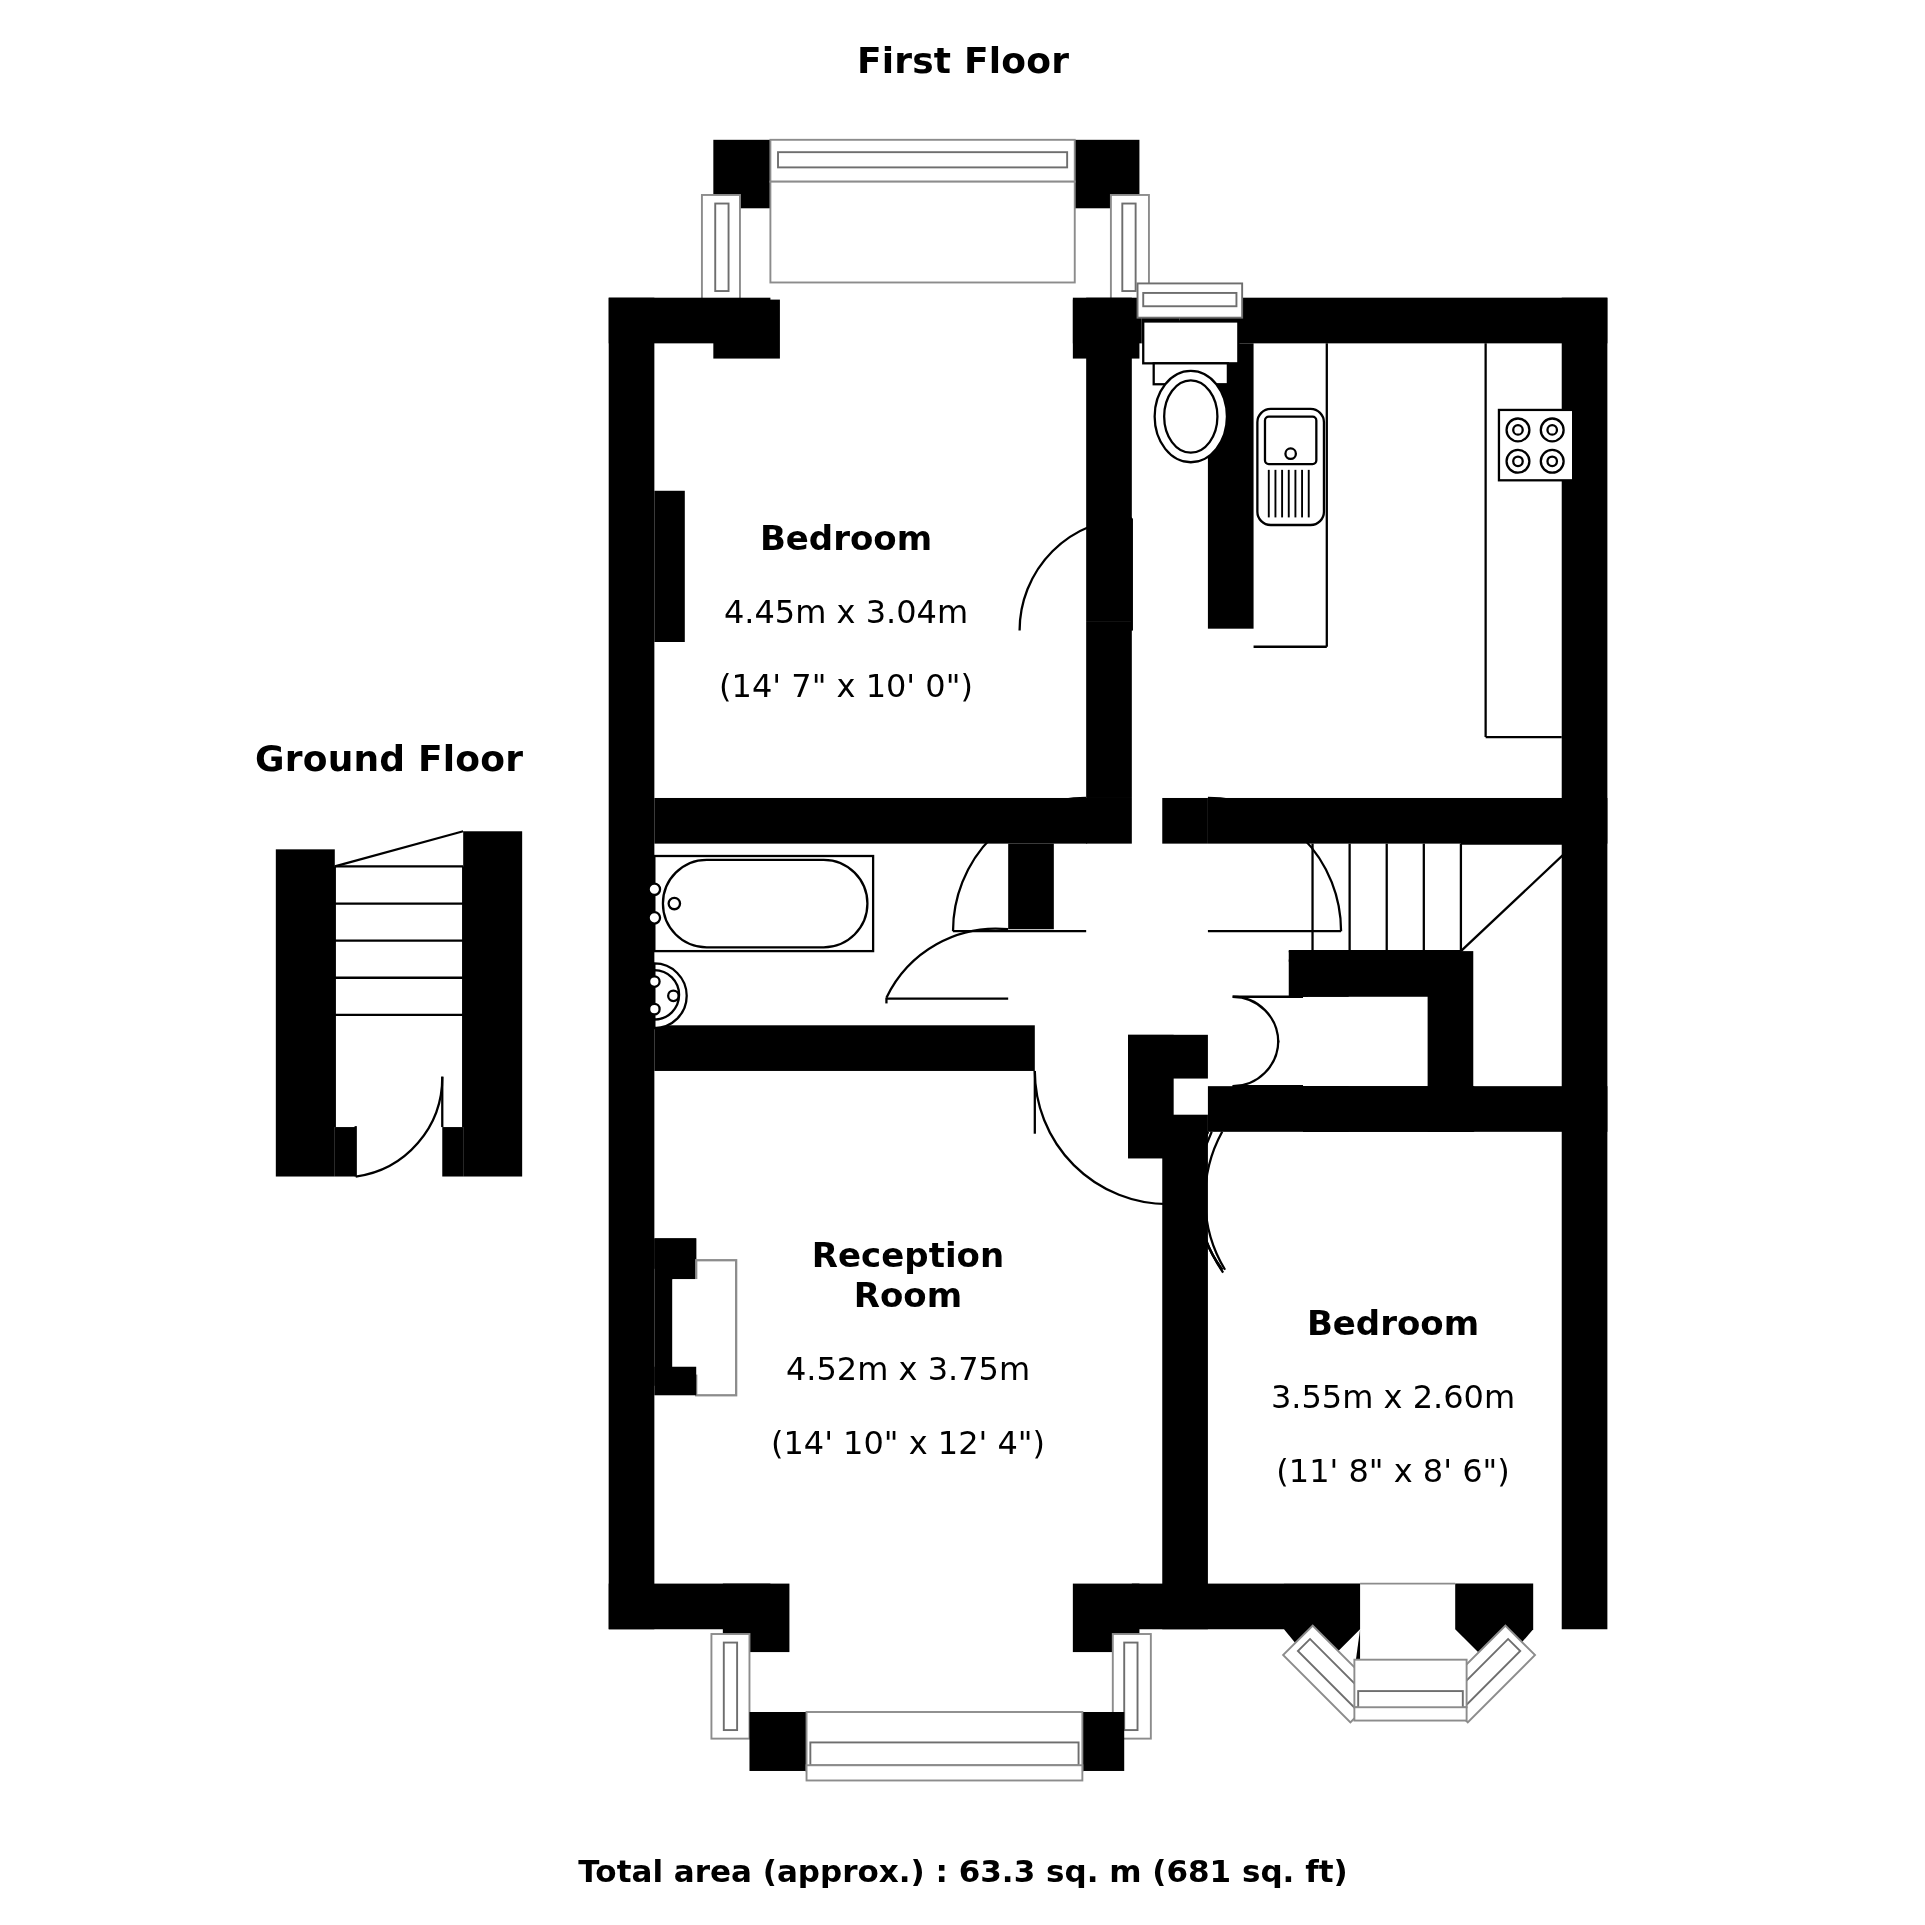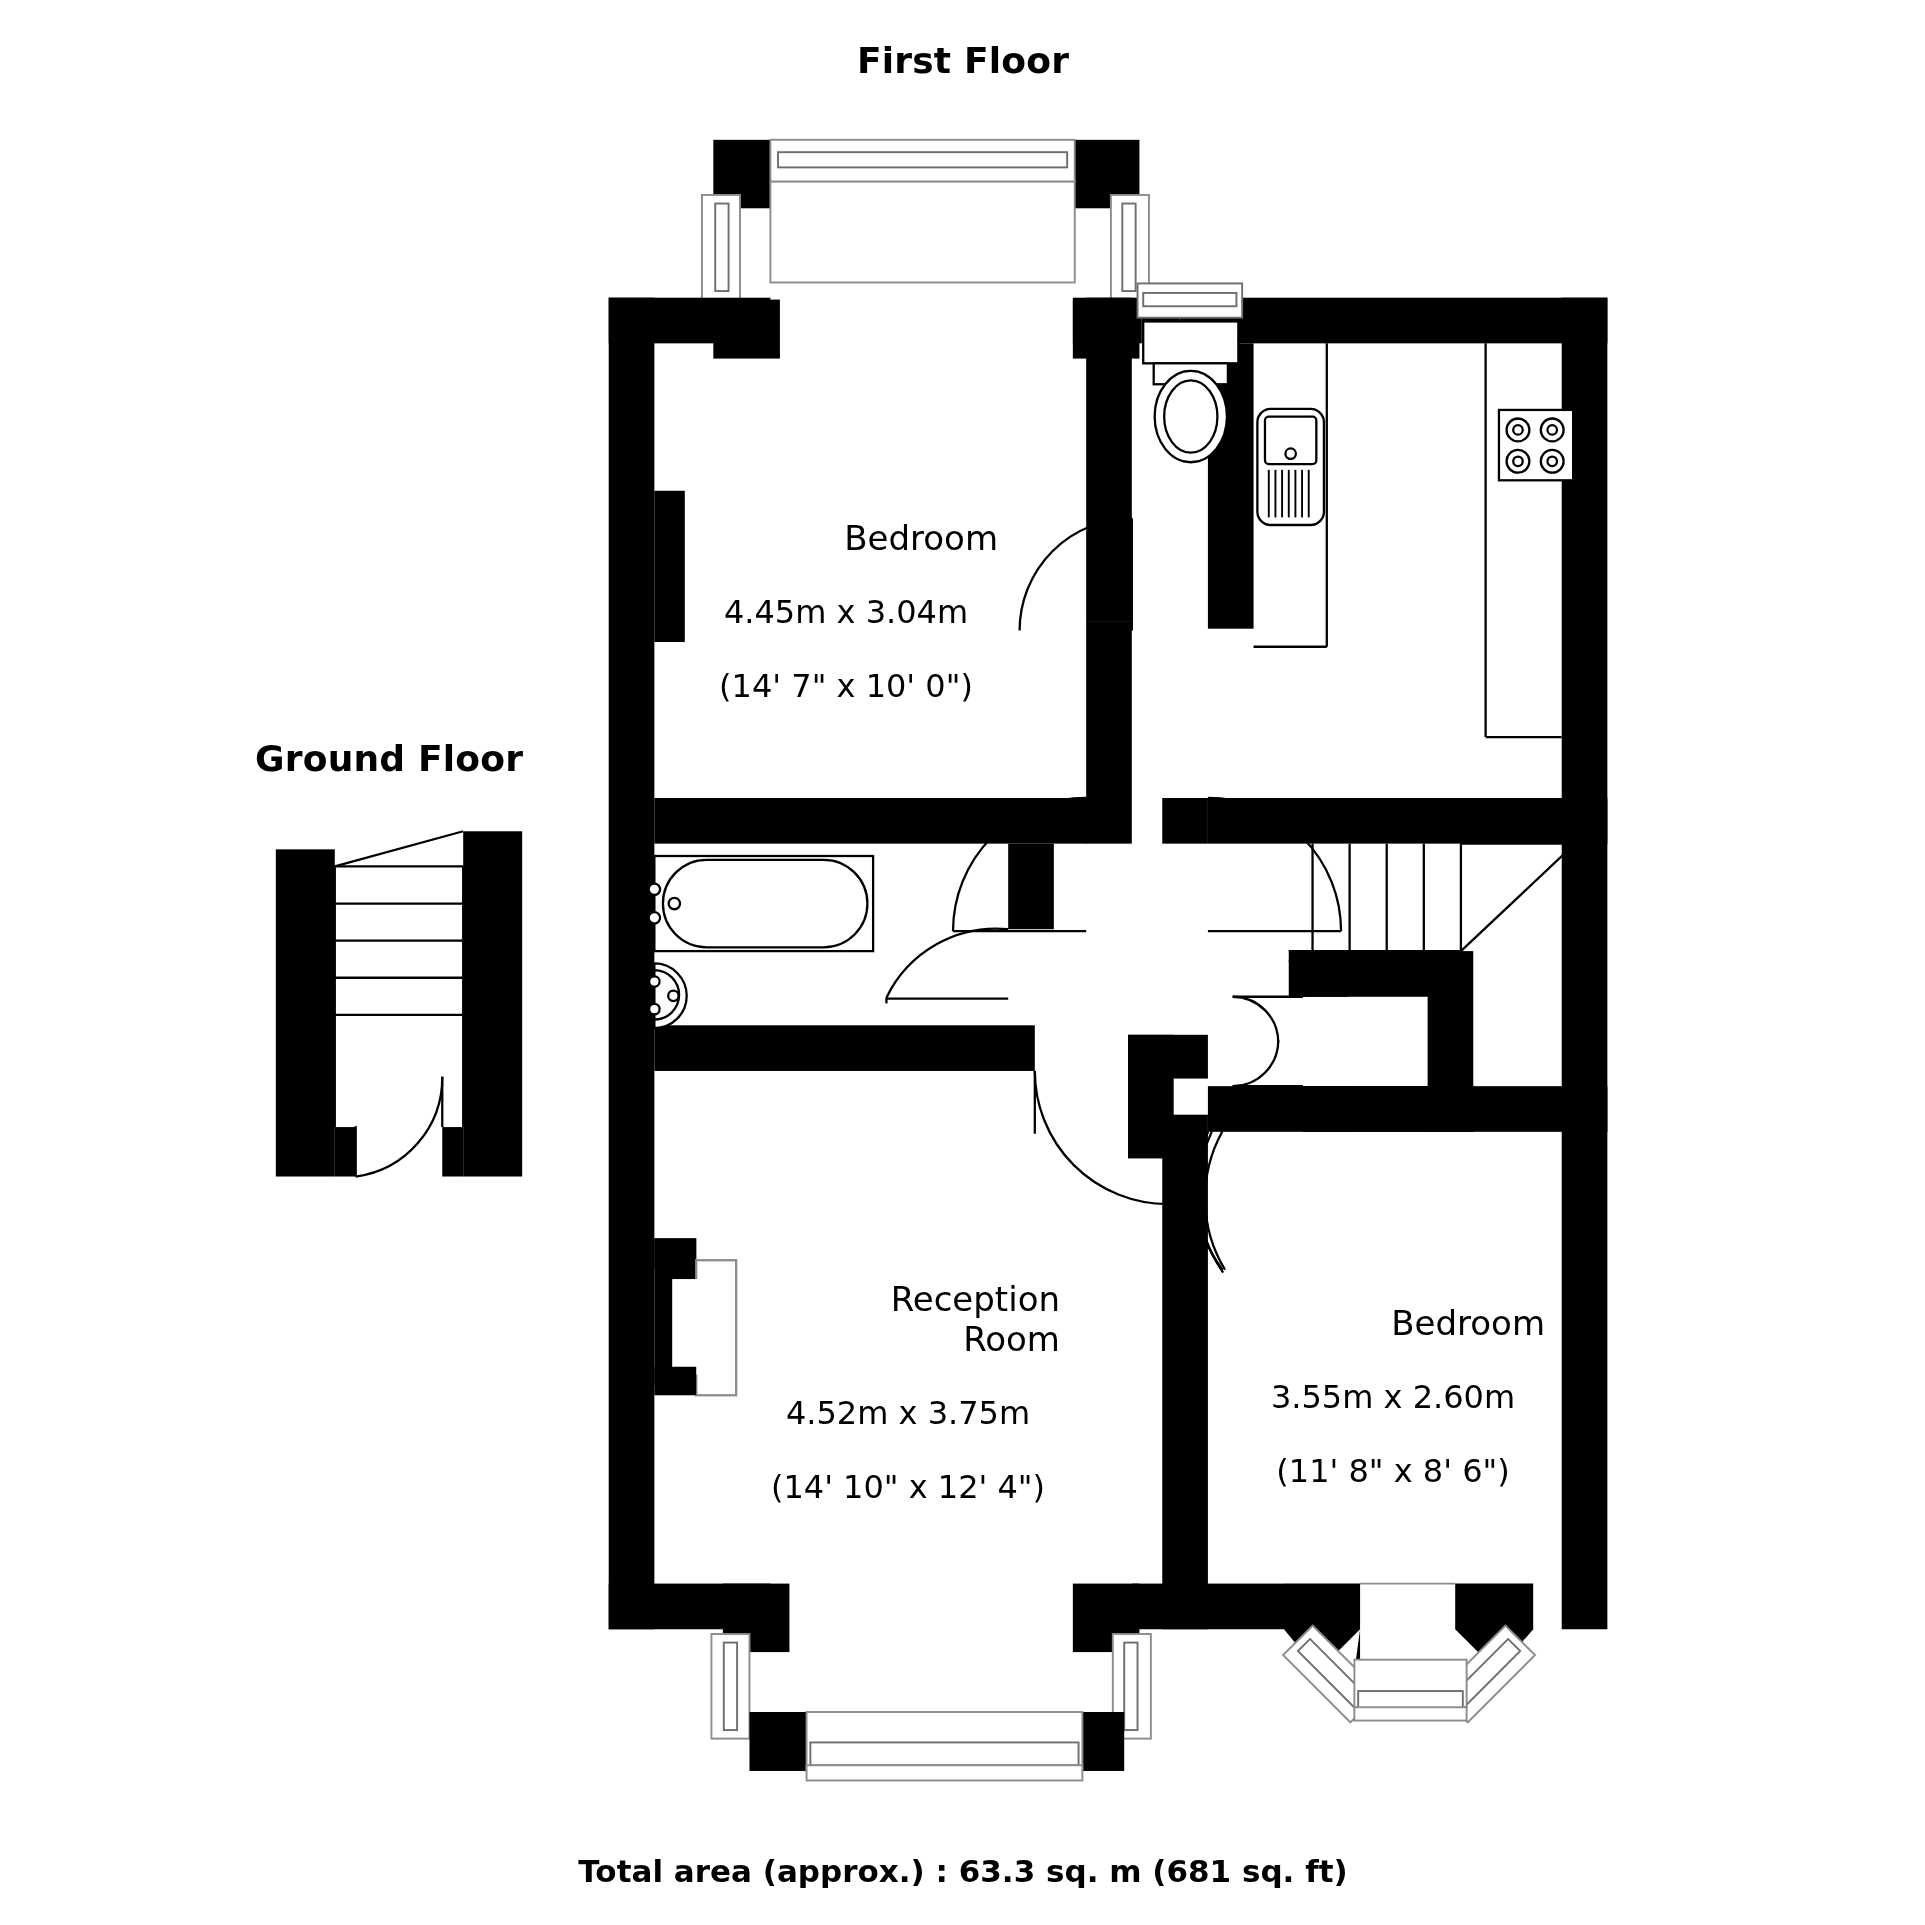--- a/index.html
+++ b/index.html
@@ -50,23 +50,22 @@
     font-weight: bold;
   }
   .room-label {
     position: absolute;
     text-align: center;
     white-space: nowrap;
     line-height: 1.18;
   }
   .room-label .rl-name {
     display: block;
-    font-weight: normal;
+    font-weight: bold;
     font-size: 34px;
-    text-align: right;
   }
   .room-label .rl-dim {
     display: block;
     font-size: 32px;
     font-weight: normal;
     margin-top: 36px;
   }
   svg { display: block; }
 </style>
 </head>
@@ -346,21 +345,21 @@
     </g>
   </svg>
 
   <div class="room-label" style="left:694px; top:518px; width:304px;">
     <span class="rl-name">Bedroom</span>
     <span class="rl-dim">4.45m x 3.04m</span>
     <span class="rl-dim">(14' 7" x 10' 0")</span>
   </div>
 
 
-  <div class="room-label" style="left:756px; top:1279px; width:304px;">
+  <div class="room-label" style="left:756px; top:1235px; width:304px;">
     <span class="rl-name">Reception</span>
     <span class="rl-name">Room</span>
     <span class="rl-dim">4.52m x 3.75m</span>
     <span class="rl-dim">(14' 10" x 12' 4")</span>
   </div>
 
   <div class="room-label" style="left:1241px; top:1303px; width:304px;">
     <span class="rl-name">Bedroom</span>
     <span class="rl-dim">3.55m x 2.60m</span>
     <span class="rl-dim">(11' 8" x 8' 6")</span>

